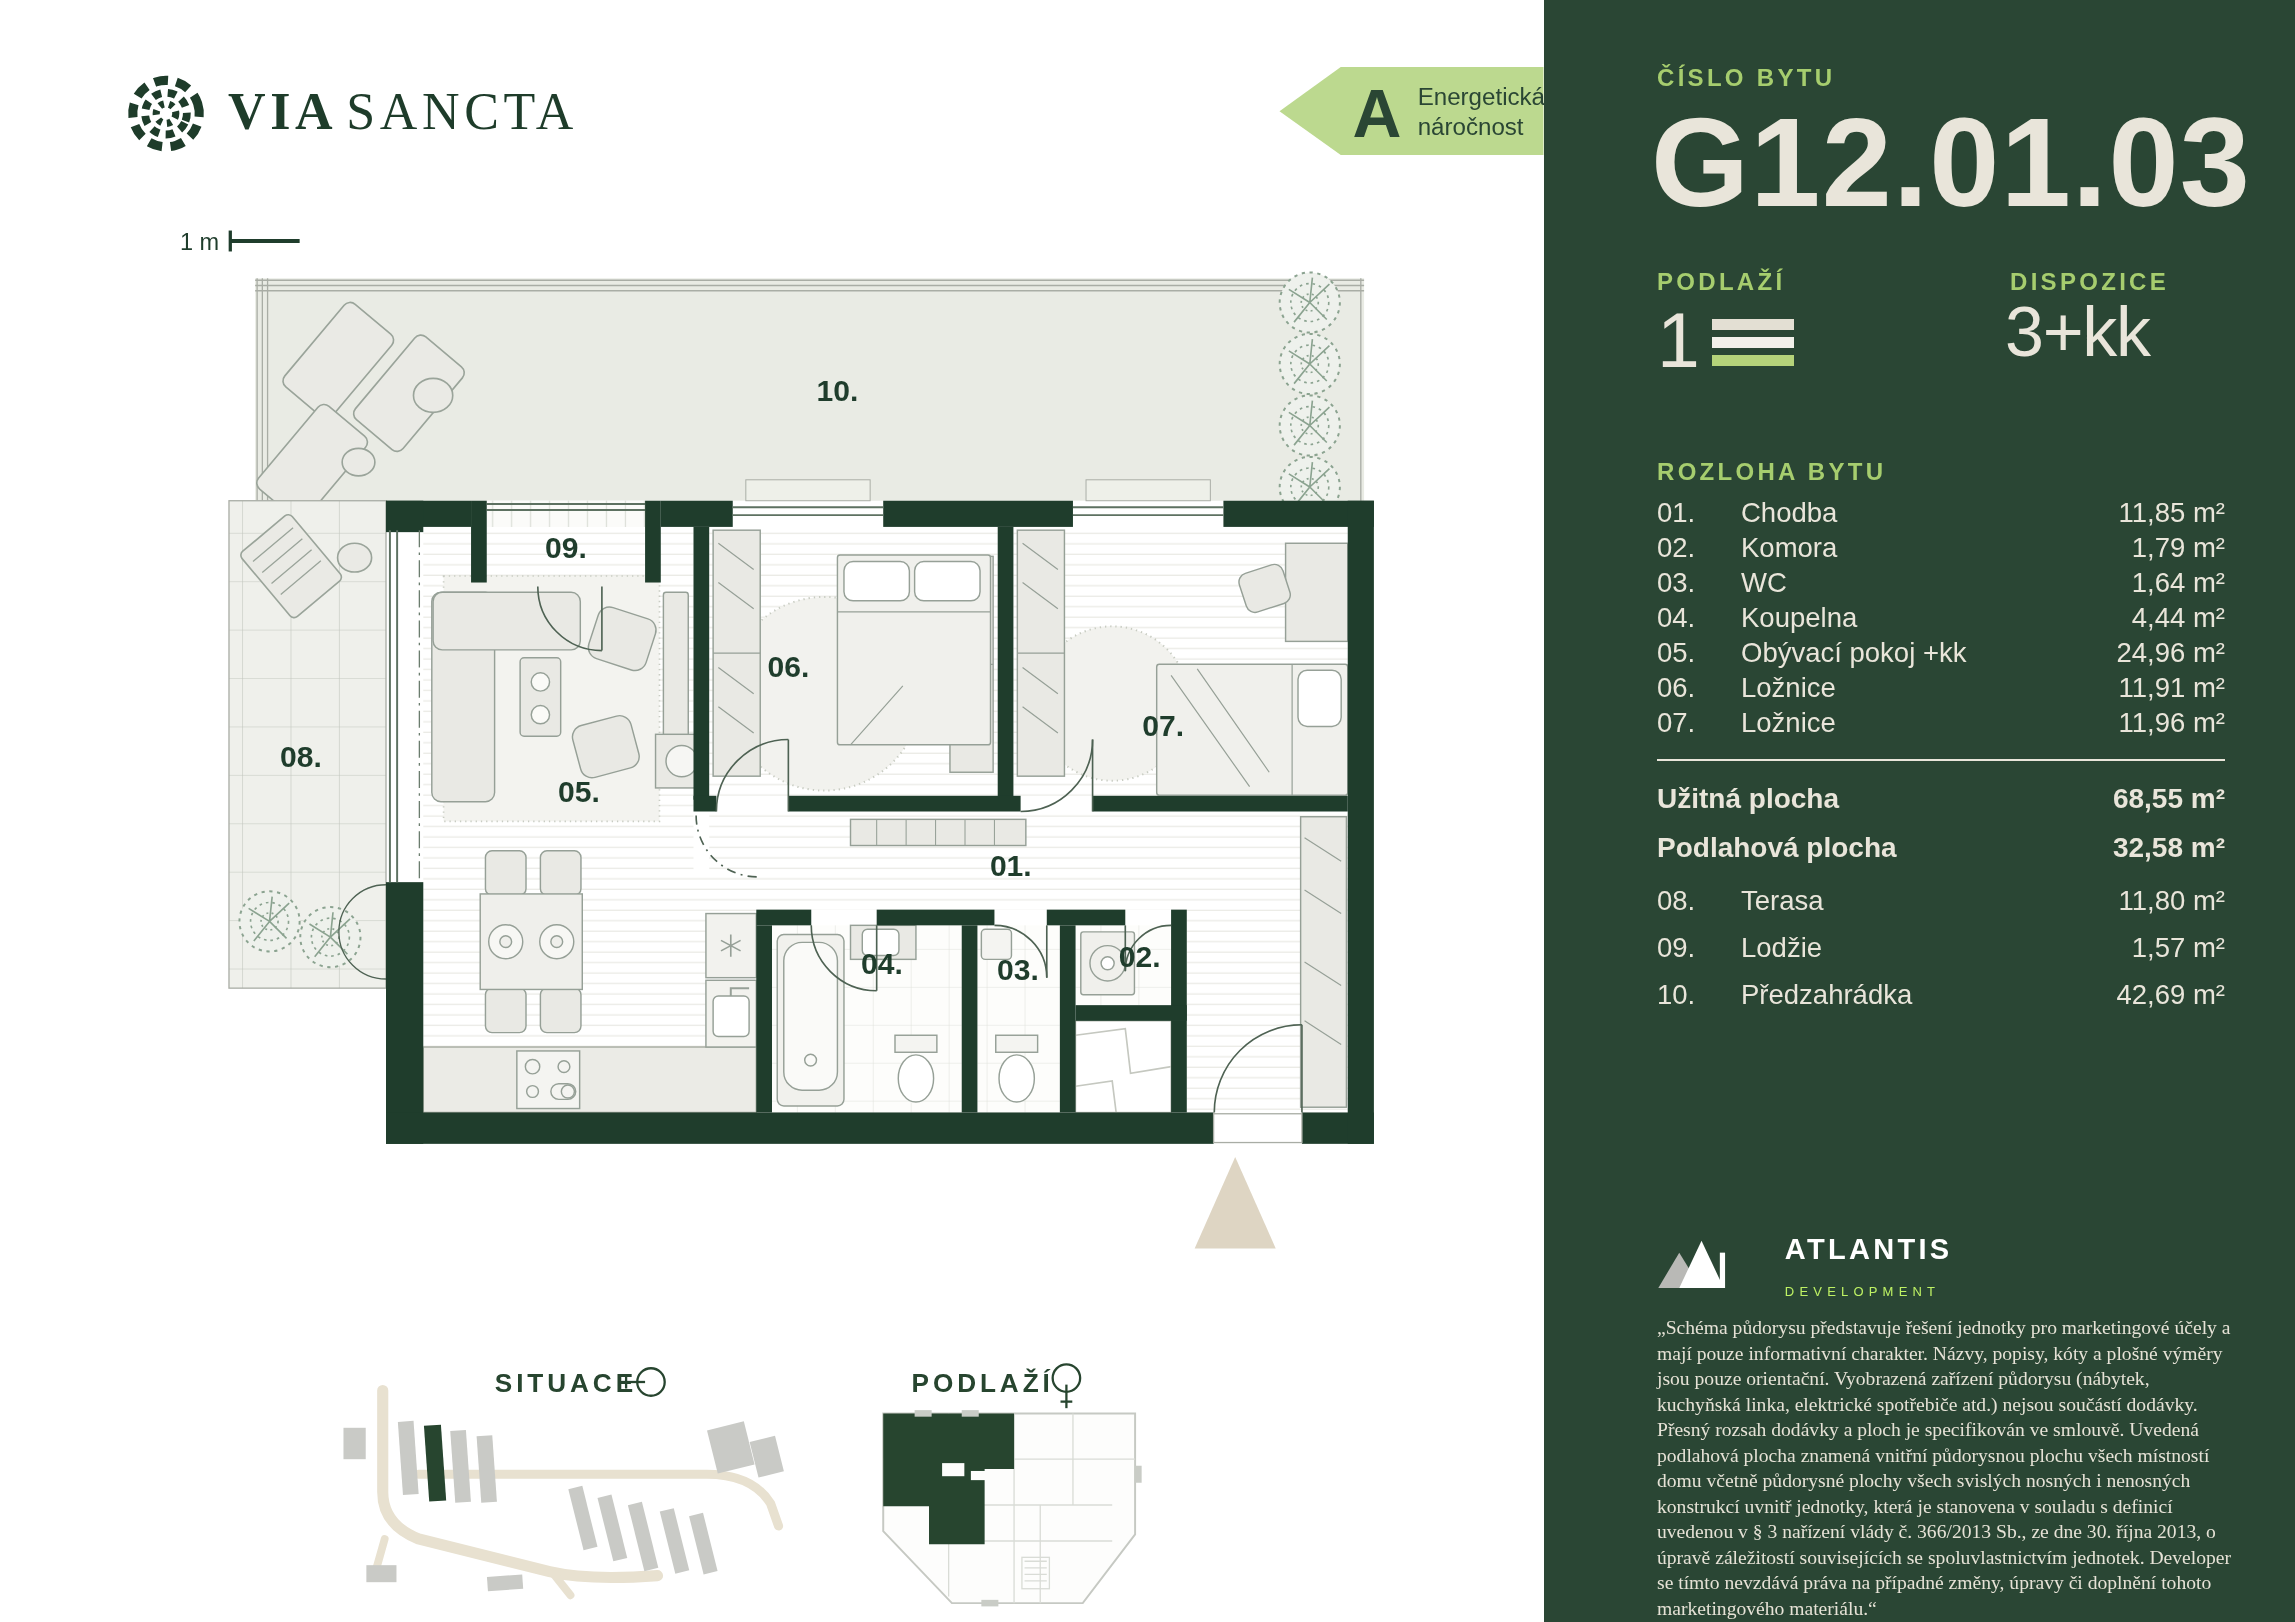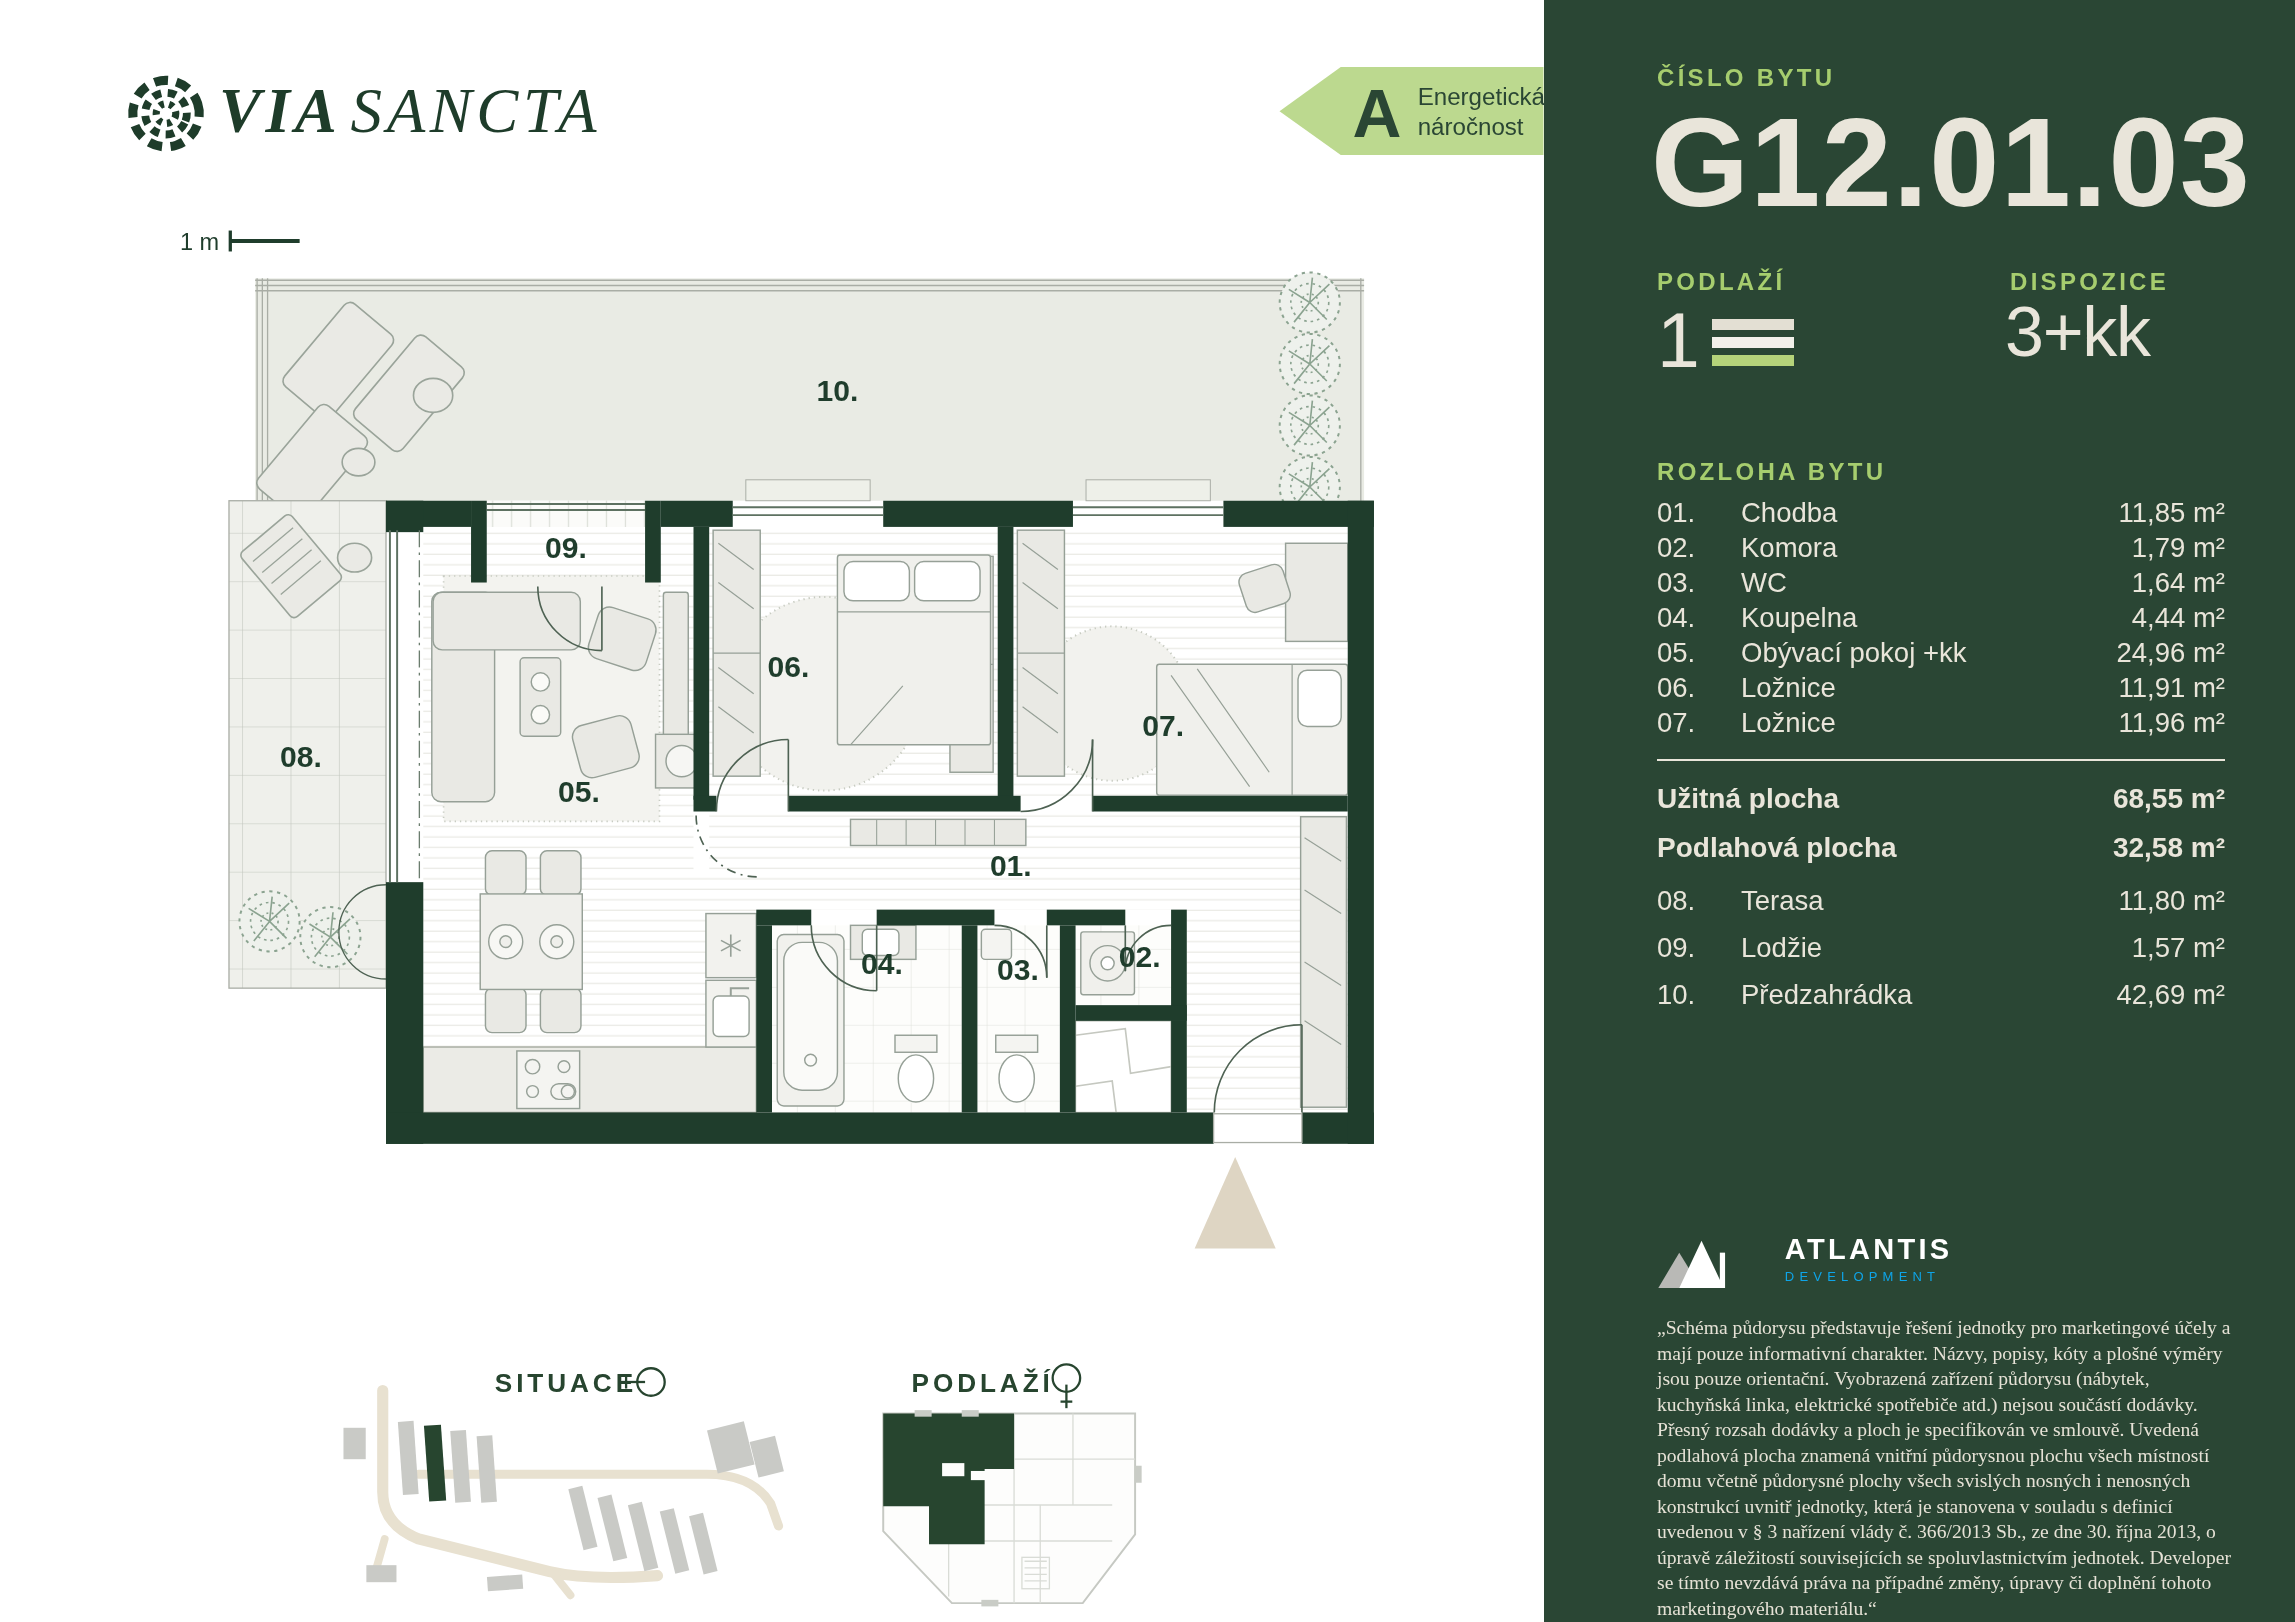--- a/index.html
+++ b/index.html
@@ -2,22 +2,22 @@
 <html style="font-size:10.5px"><head>
 <meta charset="utf-8">
 <style>
   html,body{margin:0;padding:0;}
   #page{position:relative;width:2295px;height:1623px;background:#ffffff;overflow:hidden;
         font-family:"Liberation Sans",sans-serif;}
   svg text{font-family:"Liberation Sans",sans-serif;}
 
   
   #logo{position:absolute;left:121px;top:65px;display:flex;align-items:center;}
-  #logo .words{margin-left:8px;font-family:"Liberation Serif",serif;font-size:63px;
-               color:#1e3c2a;letter-spacing:4.6px;white-space:nowrap;font-style:italic;}
+  #logo .words{margin-left:17px;font-family:"Liberation Serif",serif;font-size:52px;
+               color:#1e3c2a;letter-spacing:4.6px;white-space:nowrap;}
   #logo .w1{font-weight:700;}
   #logo .w2{font-weight:400;margin-left:9.2px;}
 
   #energy{position:absolute;left:1279px;top:67px;width:265px;height:88px;}
 
   #plan-svg{position:absolute;left:0;top:0;}
 
   
   #panel{position:absolute;left:1544px;top:0;width:751px;height:1623px;background:#2a4634;}
   #panel .abs{position:absolute;}
@@ -41,21 +41,21 @@
   #ext-table{left:113px;top:885px;width:568px;}
   #ext-table .trow{height:47px;}
 
   #contact{left:113px;top:1086px;font-family:"Liberation Serif",serif;font-size:31px;
            line-height:48px;color:#e9e5da;}
   #contact .web{font-weight:700;}
 
   #atlantis{left:113px;top:1233px;display:flex;align-items:flex-start;gap:44px;}
   #atlantis .txt{margin-left:11.8px;}
   #atlantis .nm{font-size:29px;font-weight:700;letter-spacing:3.3px;color:#ffffff;}
-  #atlantis .sub{font-size:13px;letter-spacing:5.2px;color:#0ea5e9;margin-top:3px;}
+  #atlantis .sub{font-size:13px;letter-spacing:5.2px;color:#bef264;margin-top:18px;}
 
   #disclaimer{left:113px;top:1315px;width:581px;font-family:"Liberation Serif",serif;
               font-size:19.6px;line-height:25.5px;color:#e6e2d6;}
 </style>
 </head>
 <body>
 
 <div id="page">
 
   <div id="logo">

